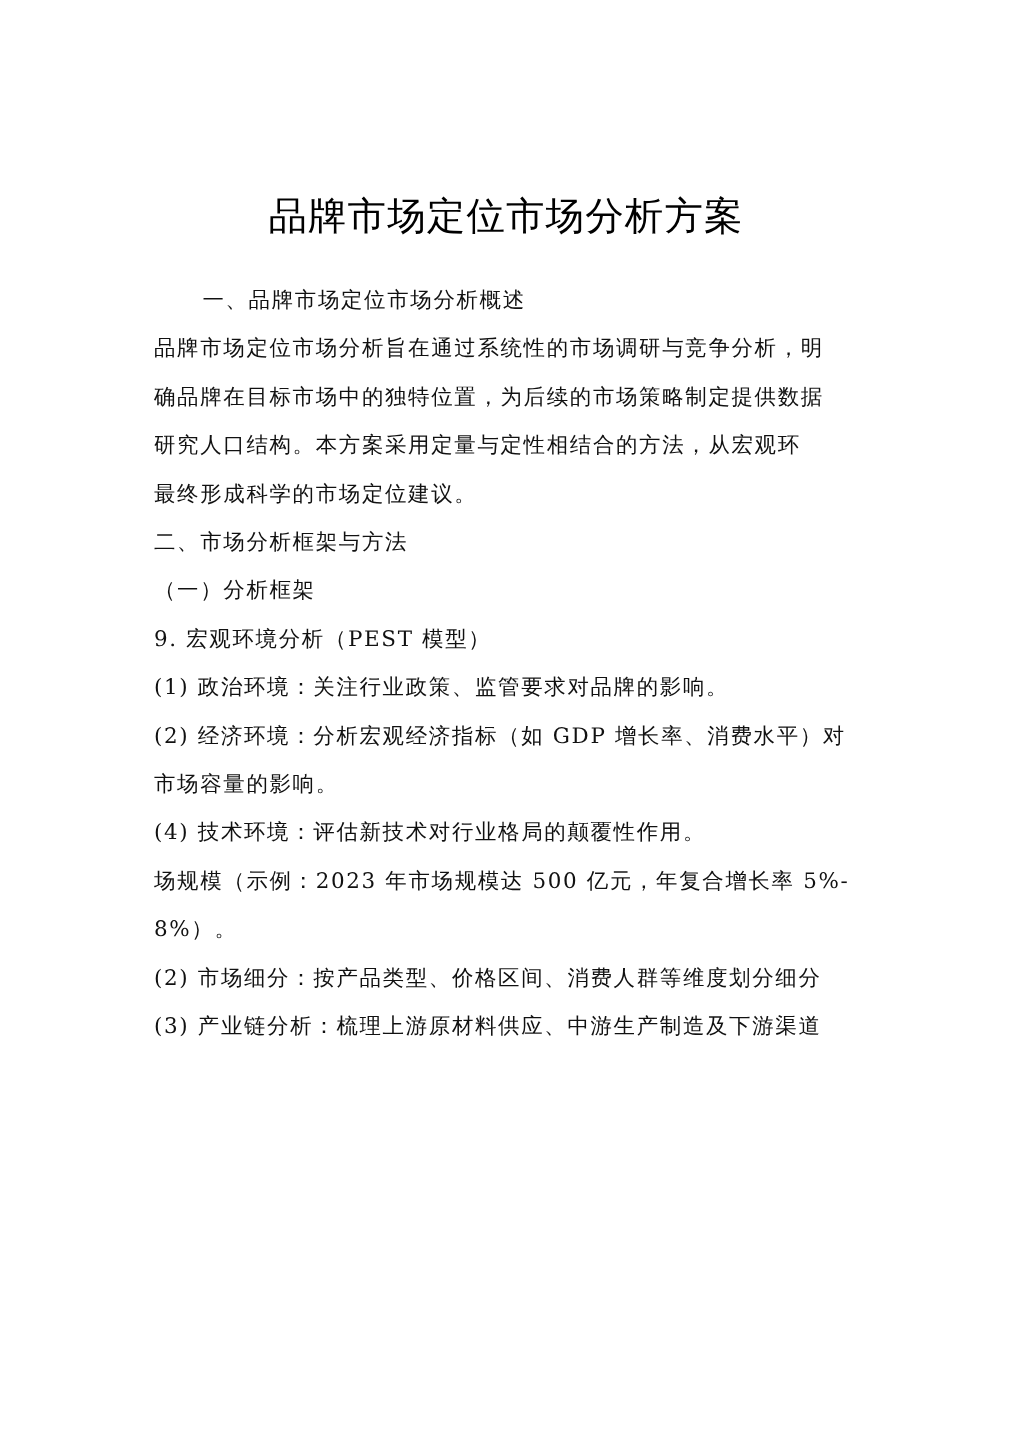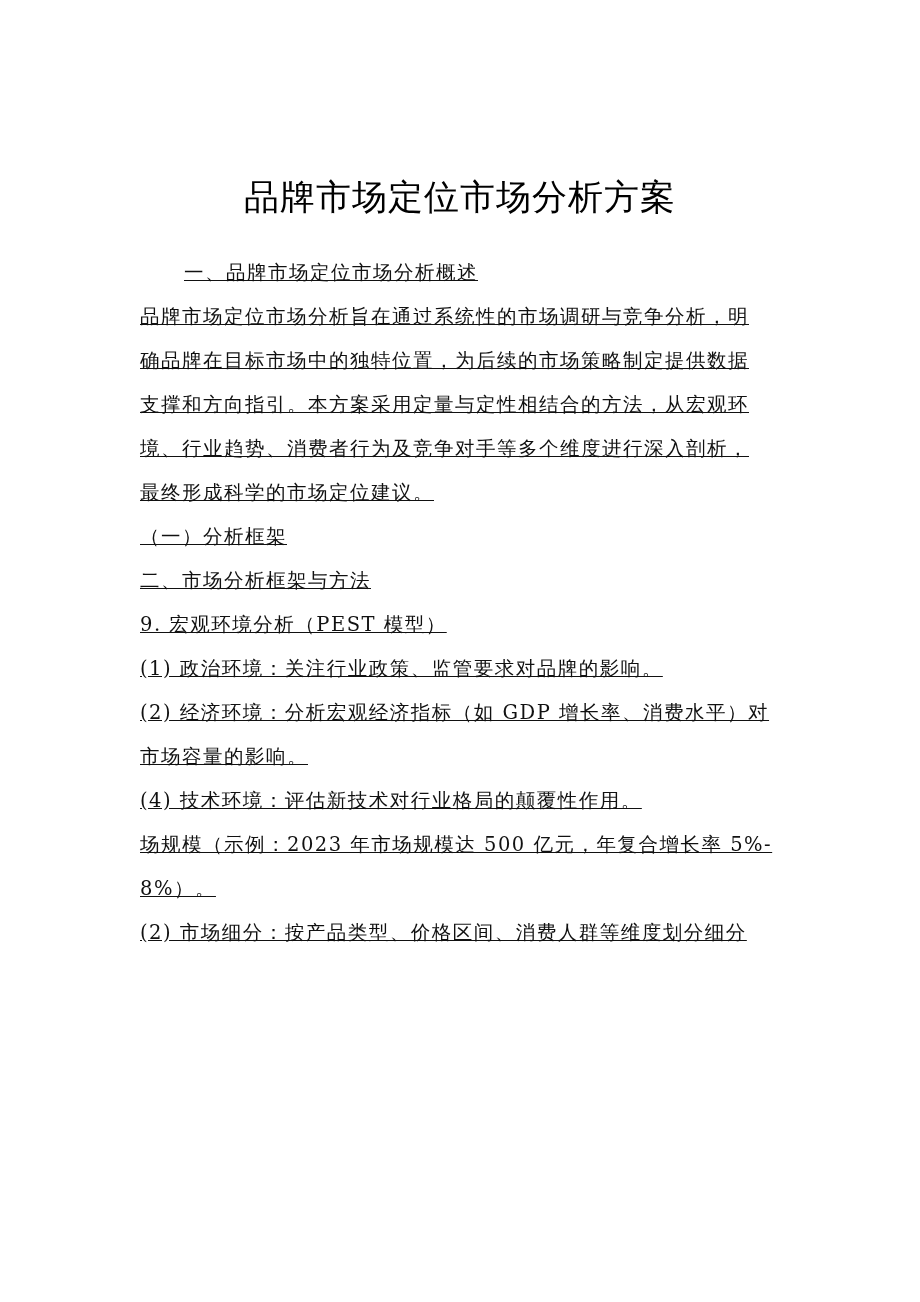--- a/index.html
+++ b/index.html
@@ -44,52 +44,51 @@
       width: 632px;
       font-size: 19.5px;
       line-height: 44px;
       letter-spacing: 1.5px;
       color: #111111;
     }
     .line {
       display: block;
       white-space: nowrap;
       height: 44px;
-      text-decoration: underline;
     }
     .indent {
       padding-left: 44px;
     }
     .heading1 {
       font-weight: normal;
     }
   </style>
 </head>
 <body>
 
 <div class="page">
   <h1 class="title">品牌市场定位市场分析方案</h1>
 
   <div class="body-text">
 
     <span class="line indent heading1">一、品牌市场定位市场分析概述</span>
     <div>
       <span class="line">品牌市场定位市场分析旨在通过系统性的市场调研与竞争分析，明</span>
       <span class="line">确品牌在目标市场中的独特位置，为后续的市场策略制定提供数据</span>
-      <span class="line">支撑和方向指引。本方案采用定量与定性相结合的方法，从宏观环</span>
-      <span class="line">境、行业趋势、消费者行为及竞争对手等多个维度进行深入剖析，</span>
+      <span class="line">研究人口结构。本方案采用定量与定性相结合的方法，从宏观环</span>
       <span class="line">最终形成科学的市场定位建议。</span>
     </div>
 
+    <span class="line heading1">二、市场分析框架与方法</span>
     <span class="line">（一）分析框架</span>
-    <span class="line heading1">二、市场分析框架与方法</span>
 
     <span class="line">9. 宏观环境分析（PEST 模型）</span>
     <span class="line">(1) 政治环境：关注行业政策、监管要求对品牌的影响。</span>
     <span class="line">(2) 经济环境：分析宏观经济指标（如 GDP 增长率、消费水平）对</span>
     <span class="line">市场容量的影响。</span>
     <span class="line">(4) 技术环境：评估新技术对行业格局的颠覆性作用。</span>
 
     <span class="line">场规模（示例：2023 年市场规模达 500 亿元，年复合增长率 5%-</span>
     <span class="line">8%）。</span>
     <span class="line">(2) 市场细分：按产品类型、价格区间、消费人群等维度划分细分</span>
+    <span class="line">(3) 产业链分析：梳理上游原材料供应、中游生产制造及下游渠道</span>
   </div>
 </div>
 
 </body></html>

